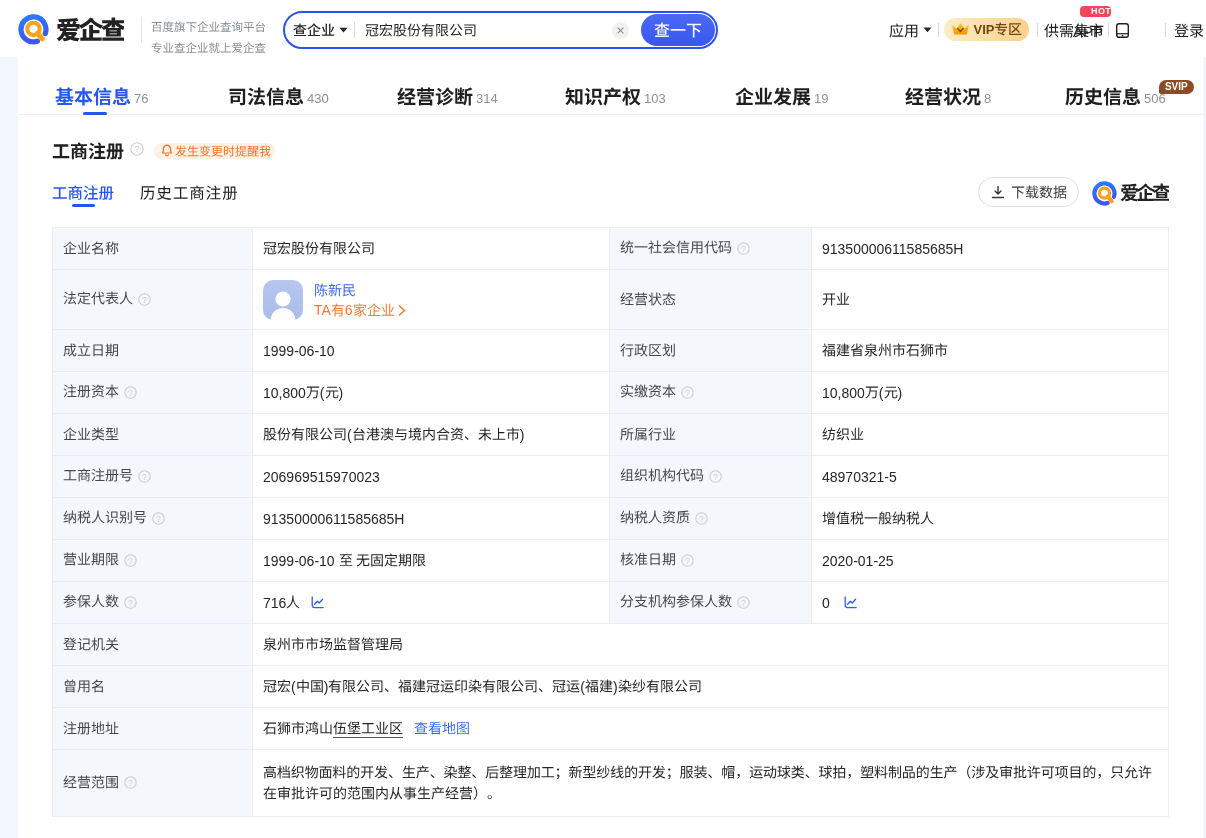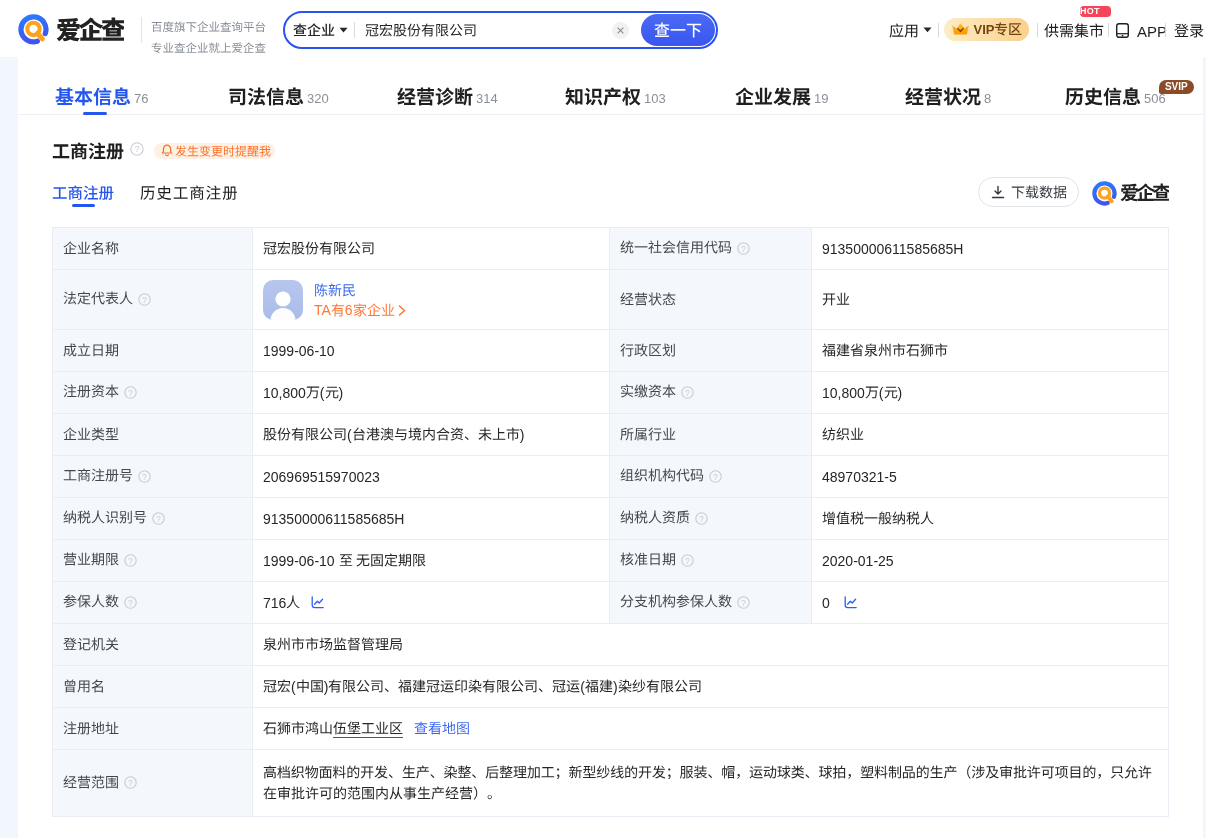--- a/index.html
+++ b/index.html
@@ -16,21 +16,21 @@
 .sx{position:absolute;right:87px;top:8.5px}
 .sbtn{position:absolute;right:1px;top:1px;width:74px;height:32px;border-radius:16px;
   background:linear-gradient(180deg,#4a6af3,#3956f0);display:flex;align-items:center;justify-content:center}
 .hi{position:absolute;top:22px}
 .hi.lat{font-size:15px;color:#1f1f1f;top:22.5px}
 .hs{position:absolute;top:23px;width:1px;height:14px;background:#d8dade}
 .vip{position:absolute;left:944px;top:18px;width:85px;height:22.5px;border-radius:11.5px;
   display:flex;align-items:center;justify-content:center;
   background:linear-gradient(90deg,#fdedc6,#fad08c);font-size:13px;font-weight:bold;color:#73460f}
 .hot{position:absolute;left:1080px;top:6px;width:31px;height:11px;background:#f5455c;color:#fff;
-  font-size:9px;font-weight:bold;border-radius:4px;text-align:left;line-height:11px;letter-spacing:0.3px}
+  font-size:9px;font-weight:bold;border-radius:4px;text-align:right;line-height:11px;letter-spacing:0.3px}
 .lstrip{position:absolute;left:0;top:57px;width:18px;height:781px;background:#f2f6fd}
 .rstrip{position:absolute;right:0;top:57px;width:3px;height:781px;background:#f2f6fd}
 .card{position:absolute;left:18px;top:57px;width:1185px;height:781px;background:#fff}
 .tabbar{position:relative;height:58px;border-bottom:1px solid #eef0f4}
 .tab{position:absolute;top:29.5px;display:flex;align-items:flex-end}
 .tab .tn{font-size:13px;color:#8a8f99;margin-left:3px;line-height:15px}
 .tab .tu{position:absolute;top:25px;left:28px;width:24px;height:3.5px;
   border-radius:2px;background:#2456f0}
 .svip{position:absolute;right:-28px;top:-7px;background:#8a4b26;color:#fff;font-size:10px;
   font-weight:bold;padding:1.5px 6px;border-radius:7px 7px 7px 2px}
@@ -400,21 +400,21 @@
         <use href="#g208" transform="translate(30.0,13.2) scale(0.01500)"></use>
         <use href="#g20" transform="translate(45.0,13.2) scale(0.01500)"></use>
       </svg></div>
   <div class="hot">HOT</div>
   <i class="hs" style="left:1108px"></i>
   <div class="hi" style="left:1116px;top:23px"><svg width="13" height="15" viewBox="0 0 13 15">
         <rect x="0.7" y="0.7" width="11.6" height="13.6" rx="2.2" fill="none" stroke="#1f1f1f" stroke-width="1.4"></rect>
         <path d="M0.8 10.7 H12.2" stroke="#1f1f1f" stroke-width="1.2"></path>
         <circle cx="6.5" cy="12.6" r="0.9" fill="#1f1f1f"></circle>
       </svg></div>
-  <div class="hi lat" style="left:1137px">APP</div>
+  <div class="hi lat" style="left:1073px">APP</div>
   <i class="hs" style="left:1165px"></i>
   <div class="hi" style="left:1174px"><svg class="cj " width="30" height="15" viewBox="0 0 30 15" style="vertical-align:-1.80px;" fill="#1f1f1f">
         <use href="#g159" transform="translate(0.0,13.2) scale(0.01500)"></use>
         <use href="#g209" transform="translate(15.0,13.2) scale(0.01500)"></use>
       </svg></div>
 </div>
 <div class="lstrip"></div>
 <div class="rstrip"></div>
 
 <div class="card">
@@ -429,21 +429,21 @@
         <span class="tn">76</span>
         <i class="tu"></i>
       </div>
       <div class="tab" style="left:210px">
         <svg class="cj " width="76" height="19" viewBox="0 0 76 19" style="vertical-align:-2.28px;" fill="#1f1f1f">
           <use href="#g168" transform="translate(0.0,16.7) scale(0.01900)"></use>
           <use href="#g169" transform="translate(19.0,16.7) scale(0.01900)"></use>
           <use href="#g166" transform="translate(38.0,16.7) scale(0.01900)"></use>
           <use href="#g167" transform="translate(57.0,16.7) scale(0.01900)"></use>
         </svg>
-        <span class="tn">320</span>
+        <span class="tn">430</span>
       </div>
       <div class="tab" style="left:379px">
         <svg class="cj " width="76" height="19" viewBox="0 0 76 19" style="vertical-align:-2.28px;" fill="#1f1f1f">
           <use href="#g170" transform="translate(0.0,16.7) scale(0.01900)"></use>
           <use href="#g171" transform="translate(19.0,16.7) scale(0.01900)"></use>
           <use href="#g172" transform="translate(38.0,16.7) scale(0.01900)"></use>
           <use href="#g173" transform="translate(57.0,16.7) scale(0.01900)"></use>
         </svg>
         <span class="tn">314</span>
       </div>

